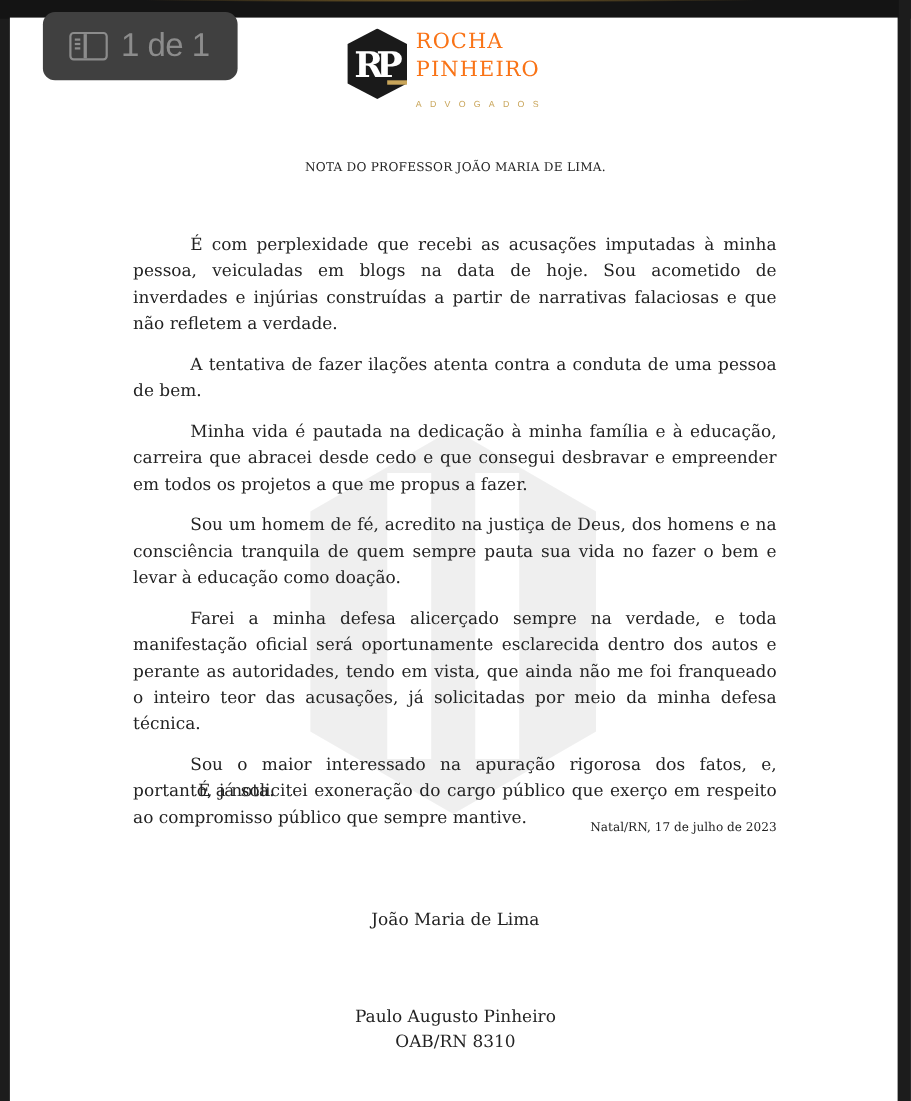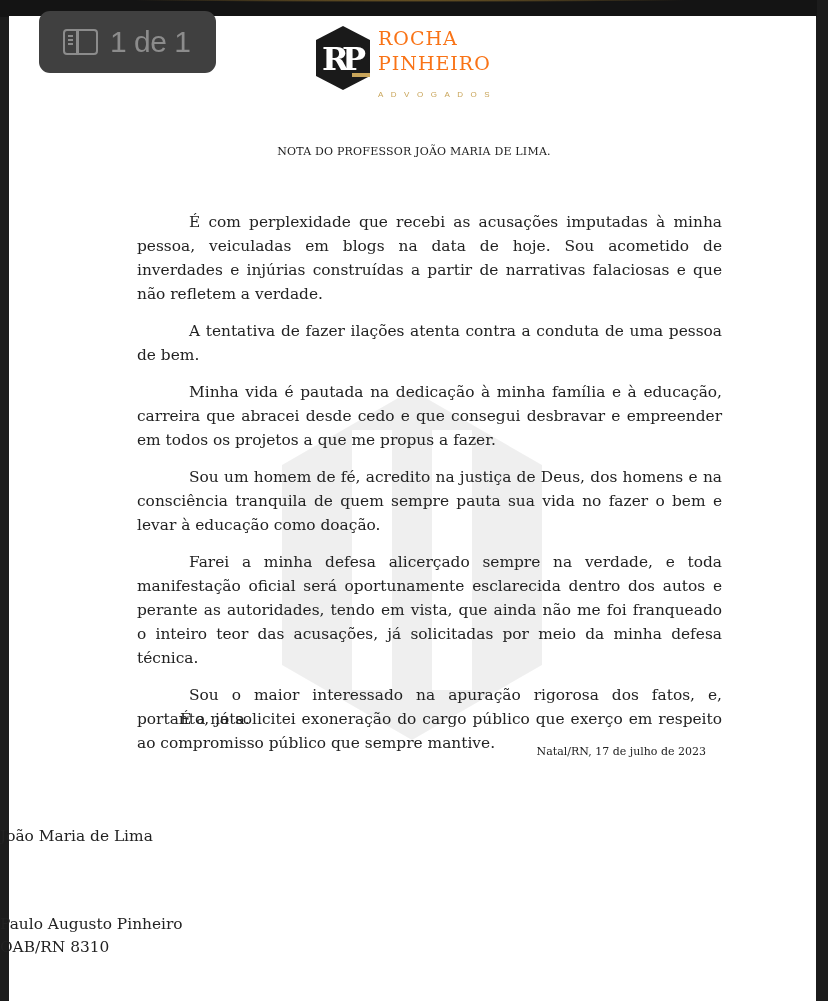--- a/index.html
+++ b/index.html
@@ -12,25 +12,25 @@
   .page-badge .sb-icon{width:35px;height:26px;border:2.5px solid #8c8c8c;border-radius:4px;box-sizing:border-box;position:relative;margin-right:12px;}
   .page-badge .sb-icon::before{content:"";position:absolute;left:11px;top:0;bottom:0;width:2.5px;background:#8c8c8c;}
   .page-badge .sb-icon i{position:absolute;left:3px;width:5px;height:2px;background:#8c8c8c;}
   .page-badge .count{font-family:"Liberation Sans",sans-serif;font-size:30px;color:#8c8c8c;letter-spacing:-0.5px;}
   .logo{position:absolute;left:314px;top:26px;display:flex;align-items:flex-start;}
   .logo .mark{width:58px;height:64px;position:relative;}
   .logo .txt{margin-left:6px;font-family:"DejaVu Serif",serif;}
   .logo .l1,.logo .l2{font-size:19px;line-height:25px;color:#f97316;letter-spacing:1px;font-weight:300;}
   .logo .l3{font-family:"Liberation Sans",sans-serif;font-size:8px;letter-spacing:7.5px;color:#c9a55a;margin-top:14px;}
   .title{position:absolute;left:0;width:828px;top:145px;text-align:center;font-size:11px;color:#222;letter-spacing:0.2px;}
-  .body{position:absolute;left:137px;top:210px;width:585px;color:#222;font-size:15.4px;line-height:24px;text-align:justify;}
+  .body{position:absolute;left:121px;top:210px;width:585px;color:#222;font-size:15.4px;line-height:24px;text-align:justify;}
   .body p{margin:0 0 13px 0;text-indent:52px;}
   .closing{position:absolute;left:180px;top:710px;font-size:15.4px;color:#222;}
   .date{position:absolute;right:122px;top:745px;font-size:11px;color:#222;}
-  .sig{position:absolute;left:0;width:828px;font-size:15.4px;line-height:23px;color:#222;}
+  .sig{position:absolute;left:0;width:828px;text-align:center;font-size:15.4px;line-height:23px;color:#222;}
   .watermark{position:absolute;left:282px;top:390px;width:260px;height:350px;opacity:0.06;}
 </style>
 </head>
 <body>
 
 <div class="topbar">
     <div class="gold"></div>
   </div>
 
 <div class="page"></div>

